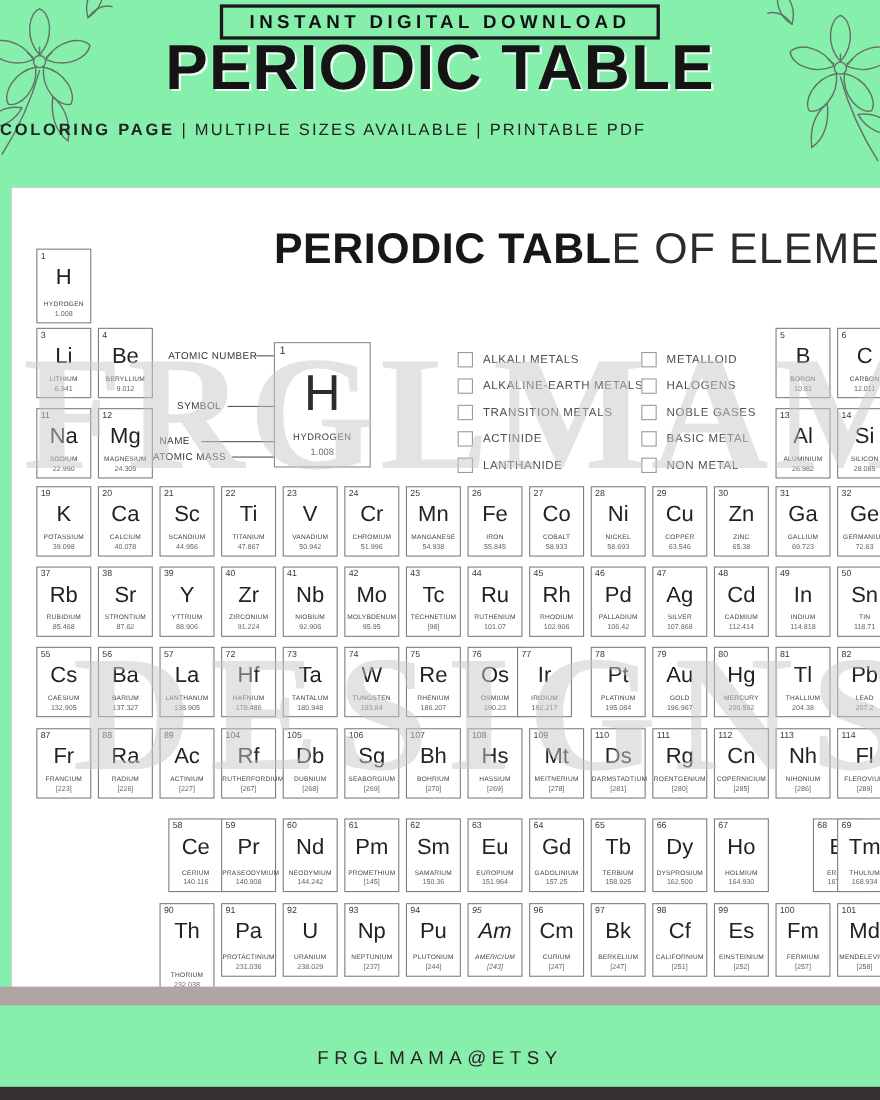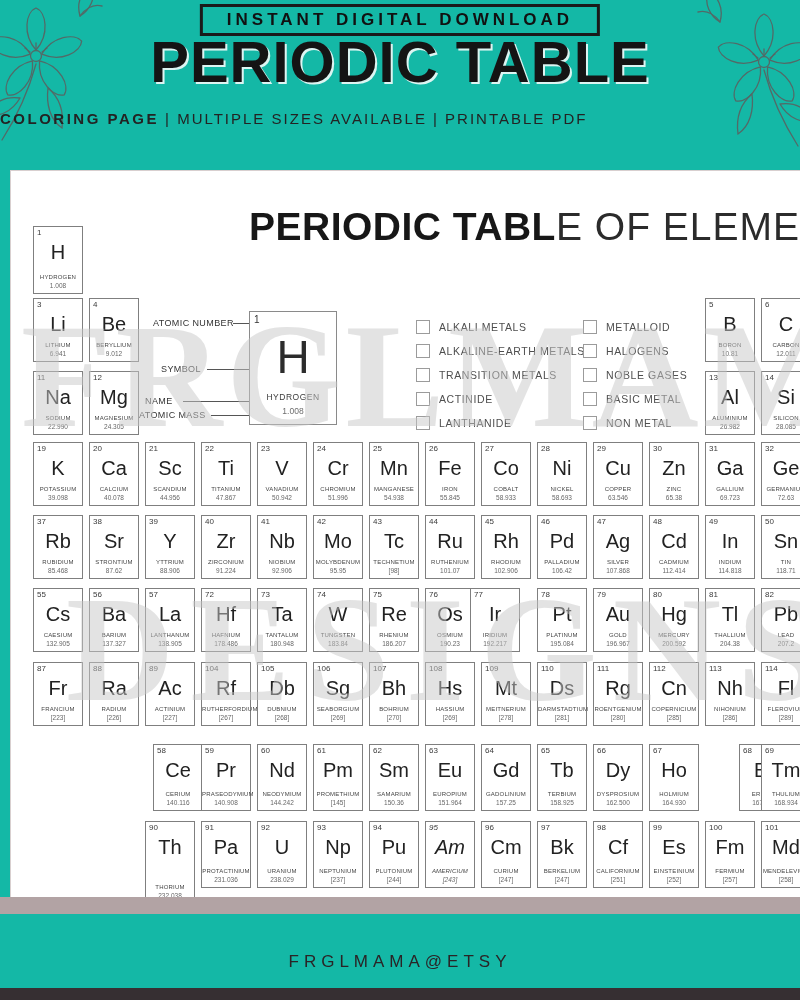--- a/index.html
+++ b/index.html
@@ -1,17 +1,17 @@
 <!DOCTYPE html>
 <html><head>
 <meta charset="utf-8">
 <style>
   html,body{margin:0;padding:0;}
   body{font-family:"Liberation Sans",sans-serif;background:#888;}
-  .canvas{position:relative;width:800px;height:1000px;margin:0 auto;background:#14b8a6;overflow:hidden;}
+  .canvas{position:relative;width:800px;height:1000px;margin:0 auto;background:#86efac;overflow:hidden;}
 
   
   .badge{position:absolute;top:4px;left:50%;transform:translateX(-50%);
     border:3px solid #1a1a1a;padding:3px 24px;font-size:17px;font-weight:bold;
     letter-spacing:4px;color:#111;white-space:nowrap;}
   .banner-title{position:absolute;top:28px;left:0;width:100%;margin:0;text-align:center;
     font-size:58px;font-weight:900;letter-spacing:1px;color:#141414;
     text-shadow:2px 2px 0 rgba(255,255,255,0.85);}
   .banner-subtitle{position:absolute;top:110px;left:0;width:100%;text-align:left;
     font-size:15px;letter-spacing:2px;color:#232323;white-space:nowrap;}

